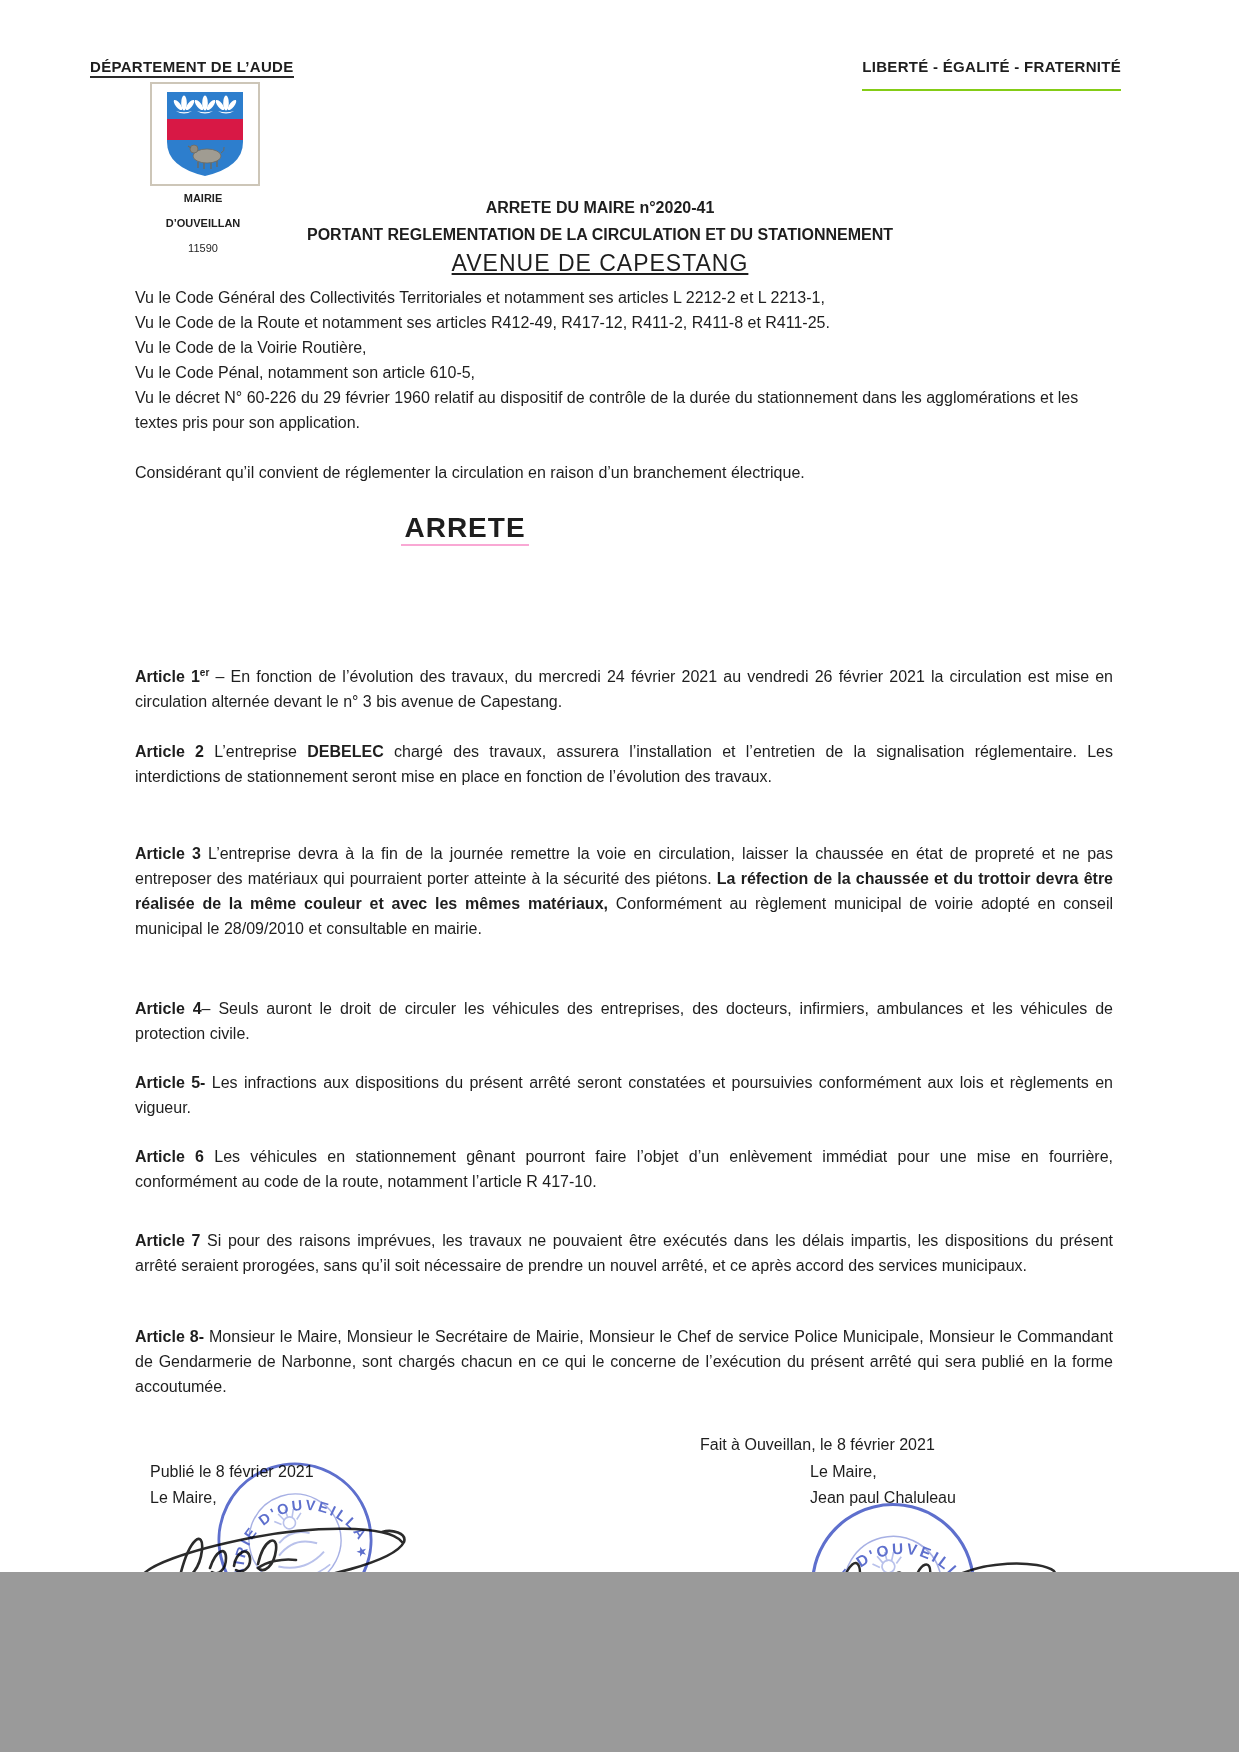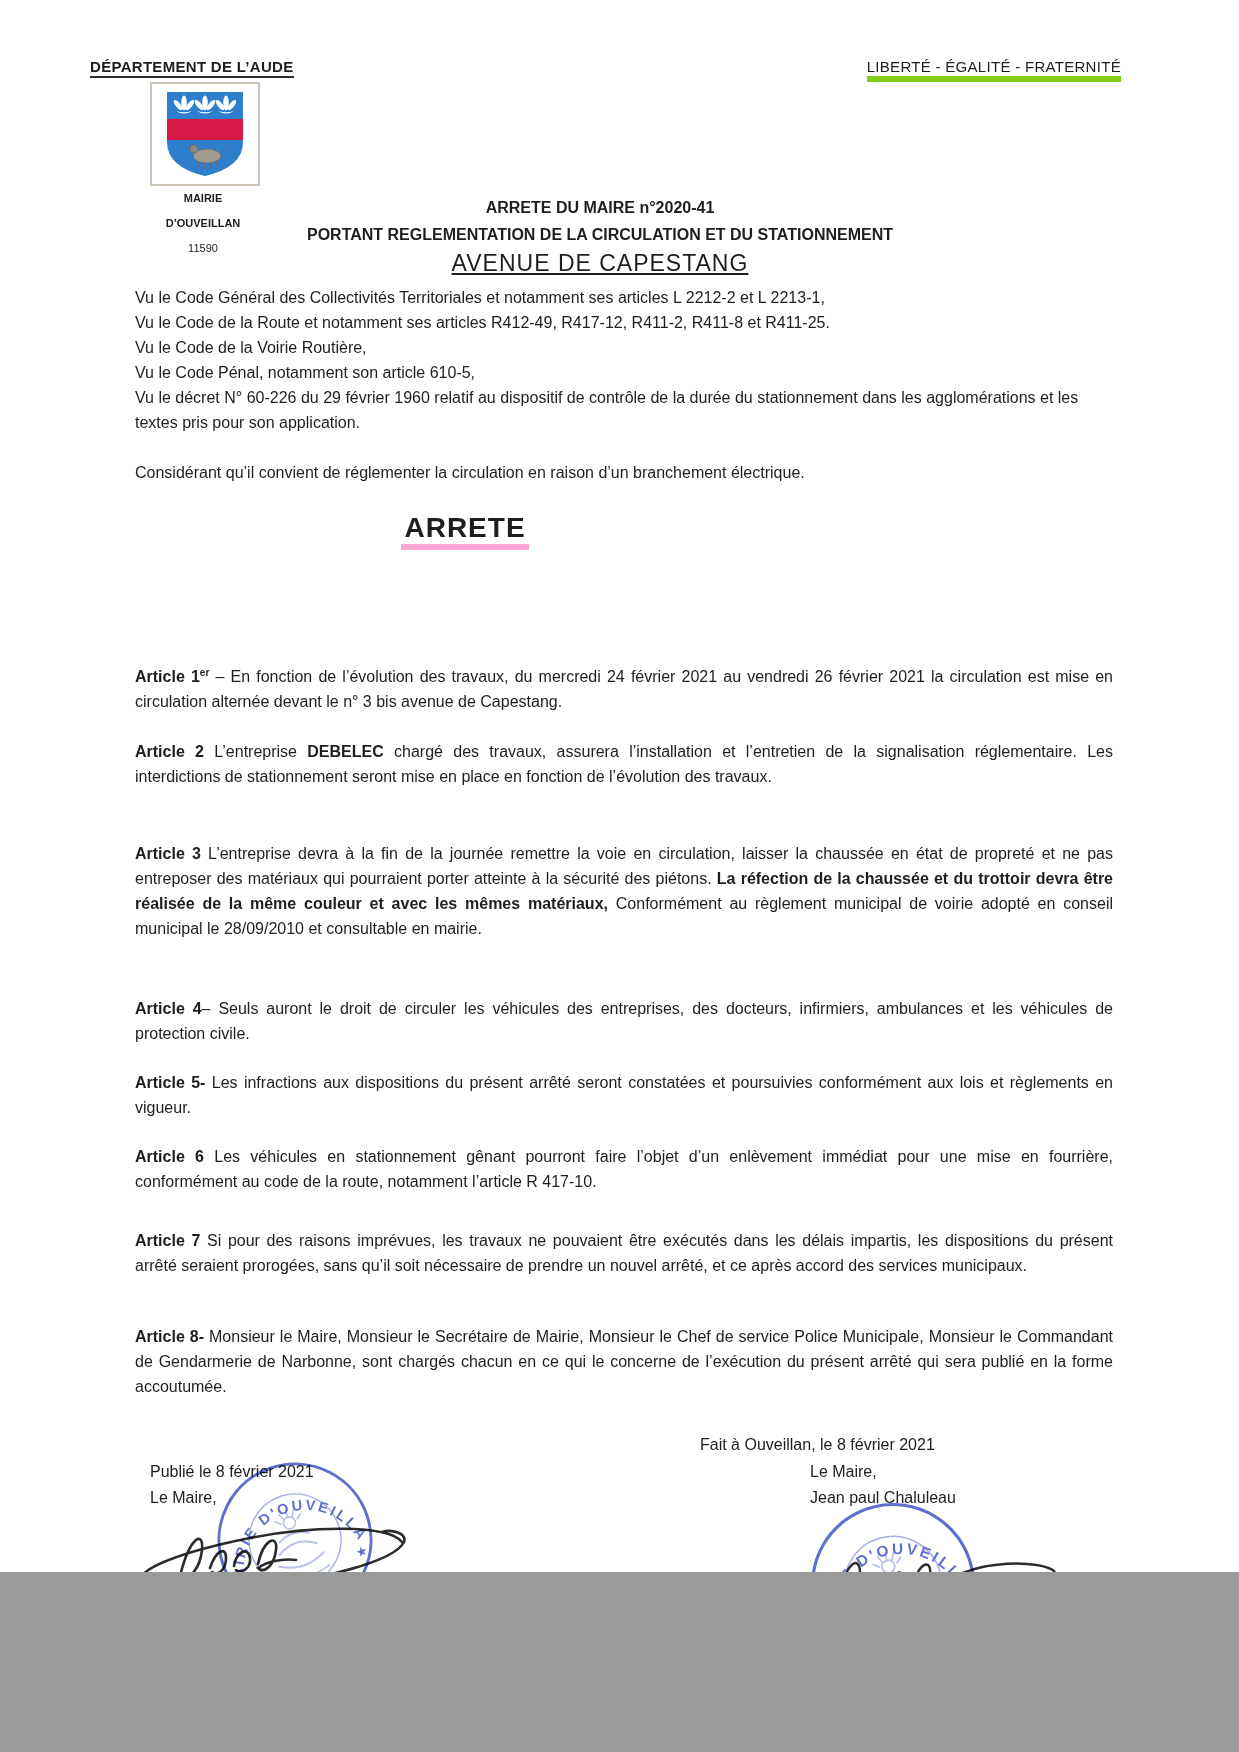--- a/index.html
+++ b/index.html
@@ -1,36 +1,36 @@
 <!DOCTYPE html>
 <html><head>
 <meta charset="utf-8">
 <style>
   html,body{margin:0;padding:0;background:#9a9a9a;}
   .page{position:relative;width:1239px;height:1572px;margin:0 auto;background:#ffffff;
         font-family:"Liberation Sans",sans-serif;color:#1e1e1e;overflow:hidden;}
   .abs{position:absolute;}
   .dept{left:90px;top:58px;font-size:15px;font-weight:bold;letter-spacing:.3px;
         border-bottom:2px solid #2a2a2a;padding-bottom:1px;}
-  .motto{right:118px;top:58px;font-size:15px;font-weight:normal;letter-spacing:.3px;
-        border-bottom:6px solid #84cc16;padding-bottom:1px;}
+  .motto{right:118px;top:58px;font-size:15px;font-weight:bold;letter-spacing:.3px;
+        border-bottom:2px solid #84cc16;padding-bottom:14px;}
   .arms-frame{left:150px;top:82px;width:106px;height:100px;border:2px solid #cdc6b8;
         background:#fff;display:flex;align-items:center;justify-content:center;}
   .mairie{left:118px;top:186px;width:170px;text-align:center;font-size:11px;
         font-weight:bold;line-height:25px;}
   .mairie .postal{font-weight:normal;}
   .title{left:180px;top:194px;width:840px;text-align:center;}
   .title .t1,.title .t2{font-weight:bold;font-size:16px;line-height:27px;}
   .title .t3{font-size:23px;line-height:31px;letter-spacing:1px;text-decoration:underline;}
   .visas{left:135px;top:285px;width:975px;font-size:16px;line-height:25px;}
   .considerant{left:135px;top:460px;width:975px;font-size:16px;line-height:25px;}
   .considerant .lbl{font-weight:normal;}
   .arrete{left:135px;top:512px;width:660px;text-align:center;}
   .arrete span{font-size:28px;font-weight:bold;letter-spacing:1px;
-        border-bottom:6px solid #f9a8d4;padding:0 3px 1px 3px;}
+        border-bottom:2px solid #f9a8d4;padding:0 3px 1px 3px;}
   .intro{left:135px;top:590px;width:978px;font-size:16px;line-height:25px;
         font-weight:bold;text-align:justify;}
   .article{left:135px;width:978px;font-size:16px;line-height:25px;text-align:justify;}
   .article .lbl{font-weight:bold;}
   .article .b{font-weight:bold;}
   sup{font-size:10px;line-height:0;}
   .fait{left:700px;top:1436px;font-size:16px;}
   .sigblock{font-size:16px;line-height:26px;}
   .sigL{left:150px;top:1459px;}
   .sigR{left:810px;top:1459px;}

